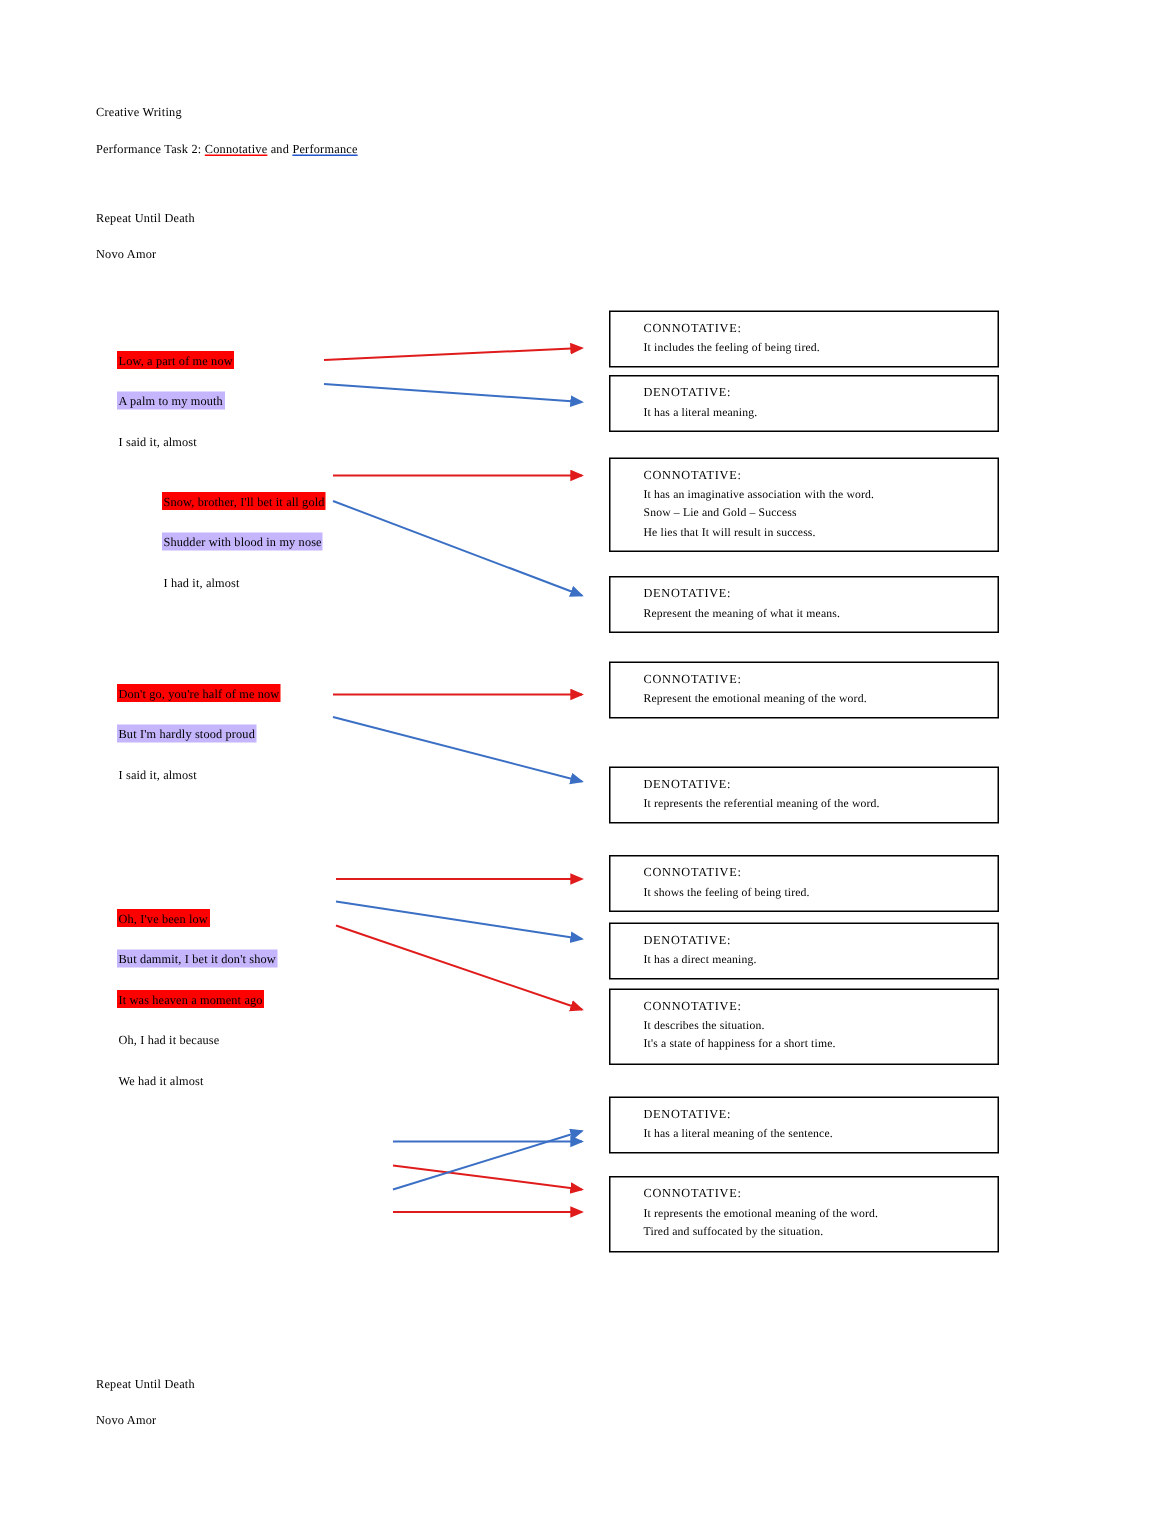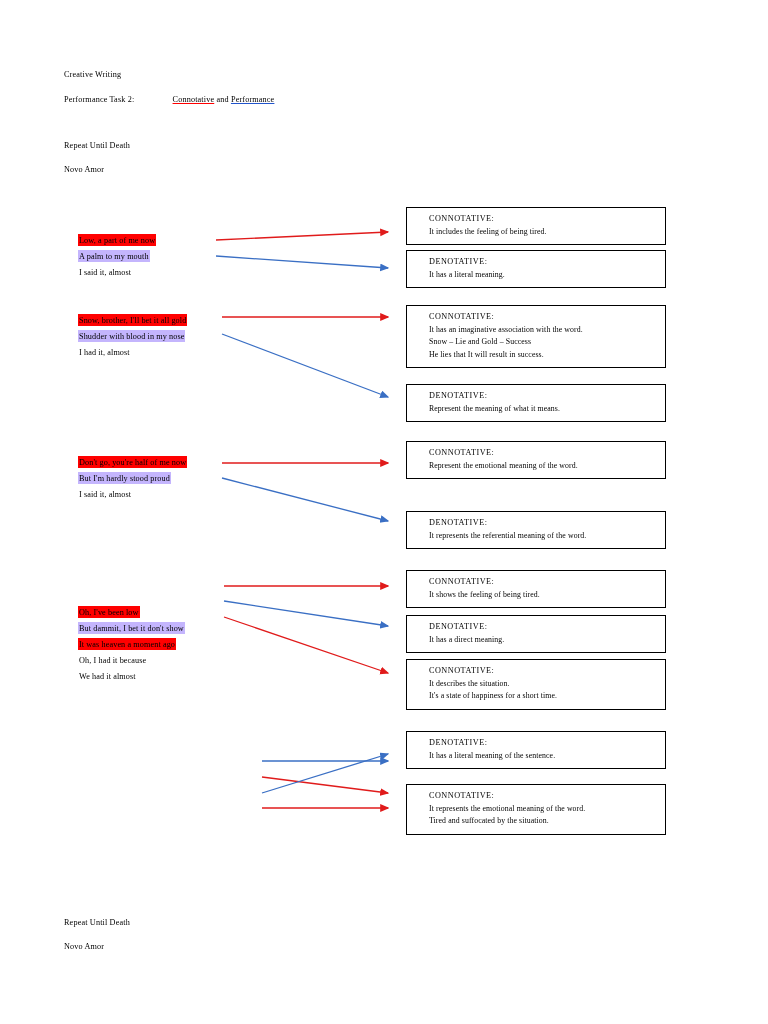--- a/index.html
+++ b/index.html
@@ -23,32 +23,32 @@
   }
   
   .hdr-line {
     position: absolute;
     font-size: 8.2px;
     line-height: 10px;
     white-space: nowrap;
     letter-spacing: 0.15px;
     text-align: right;
   }
-  .u-red   { text-decoration: underline; text-decoration-color: #ff0000; margin-left: 36px; }
+  .u-red   { text-decoration: underline; text-decoration-color: #ff0000; }
   .u-blue  { text-decoration: underline; text-decoration-color: #2255cc; }
 
   
   .lyrics {
     position: absolute;
     left: 64px;
   }
   .lyric-line {
     font-size: 8.2px;
     line-height: 11.2px;
-    height: 16px;
+    height: 27px;
     white-space: nowrap;
     letter-spacing: 0.1px;
     display: block;
     padding-left: 14px;
   }
   .lyric-line > span {
     display: inline-block;
     padding: 0.5px 1px 0.5px 1px;
   }
   .hl-red  > span { background: #ff0000; }
@@ -112,21 +112,21 @@
 
   <div class="hdr-line" style="left:64px; top:141px;">Repeat Until Death</div>
   <div class="hdr-line" style="left:64px; top:165px;">Novo Amor</div>
 
   <div class="lyrics" style="top:234px;">
     <div class="lyric-line hl-red"><span>Low, a part of me now</span></div>
     <div class="lyric-line hl-blue"><span>A palm to my mouth</span></div>
     <div class="lyric-line hl-none"><span>I said it, almost</span></div>
   </div>
 
-  <div class="lyrics" style="top:314px;">
+  <div class="lyrics" style="top:328px;margin-left:30px;">
     <div class="lyric-line hl-red"><span>Snow, brother, I'll bet it all gold</span></div>
     <div class="lyric-line hl-blue"><span>Shudder with blood in my nose</span></div>
     <div class="lyric-line hl-none"><span>I had it, almost</span></div>
   </div>
 
   <div class="lyrics" style="top:456px;">
     <div class="lyric-line hl-red"><span>Don't go, you're half of me now</span></div>
     <div class="lyric-line hl-blue"><span>But I'm hardly stood proud</span></div>
     <div class="lyric-line hl-none"><span>I said it, almost</span></div>
   </div>

